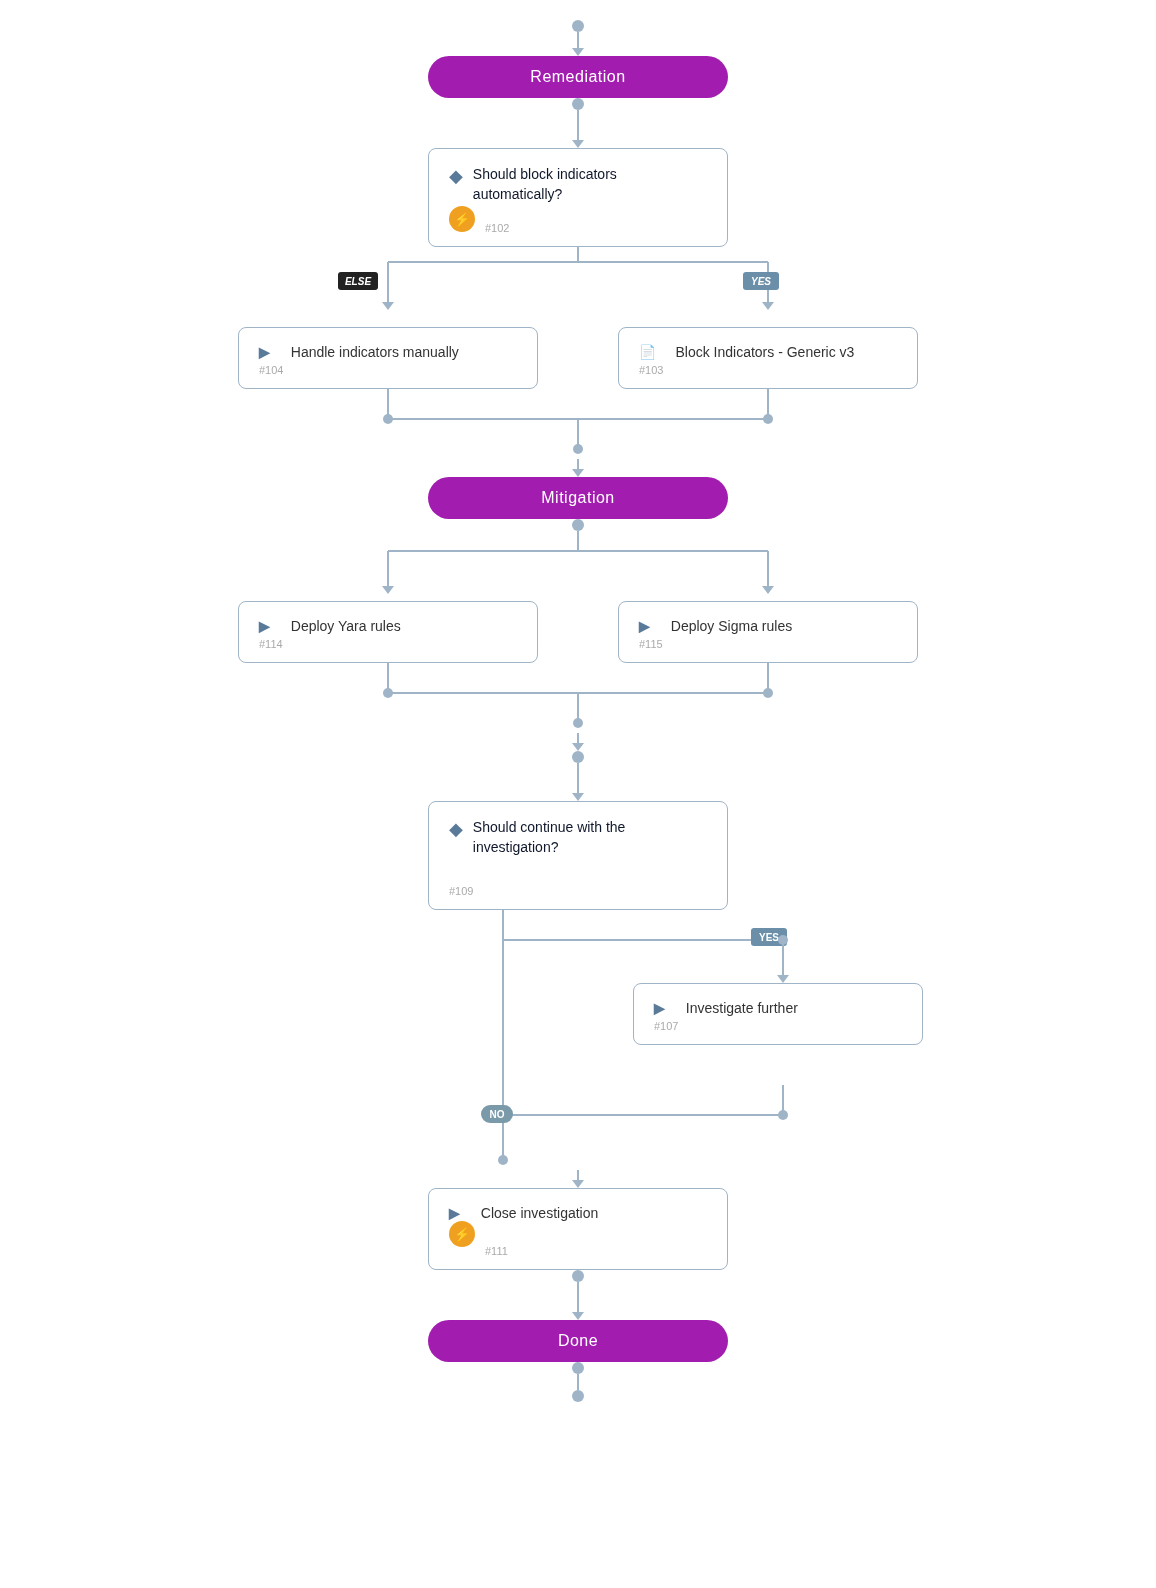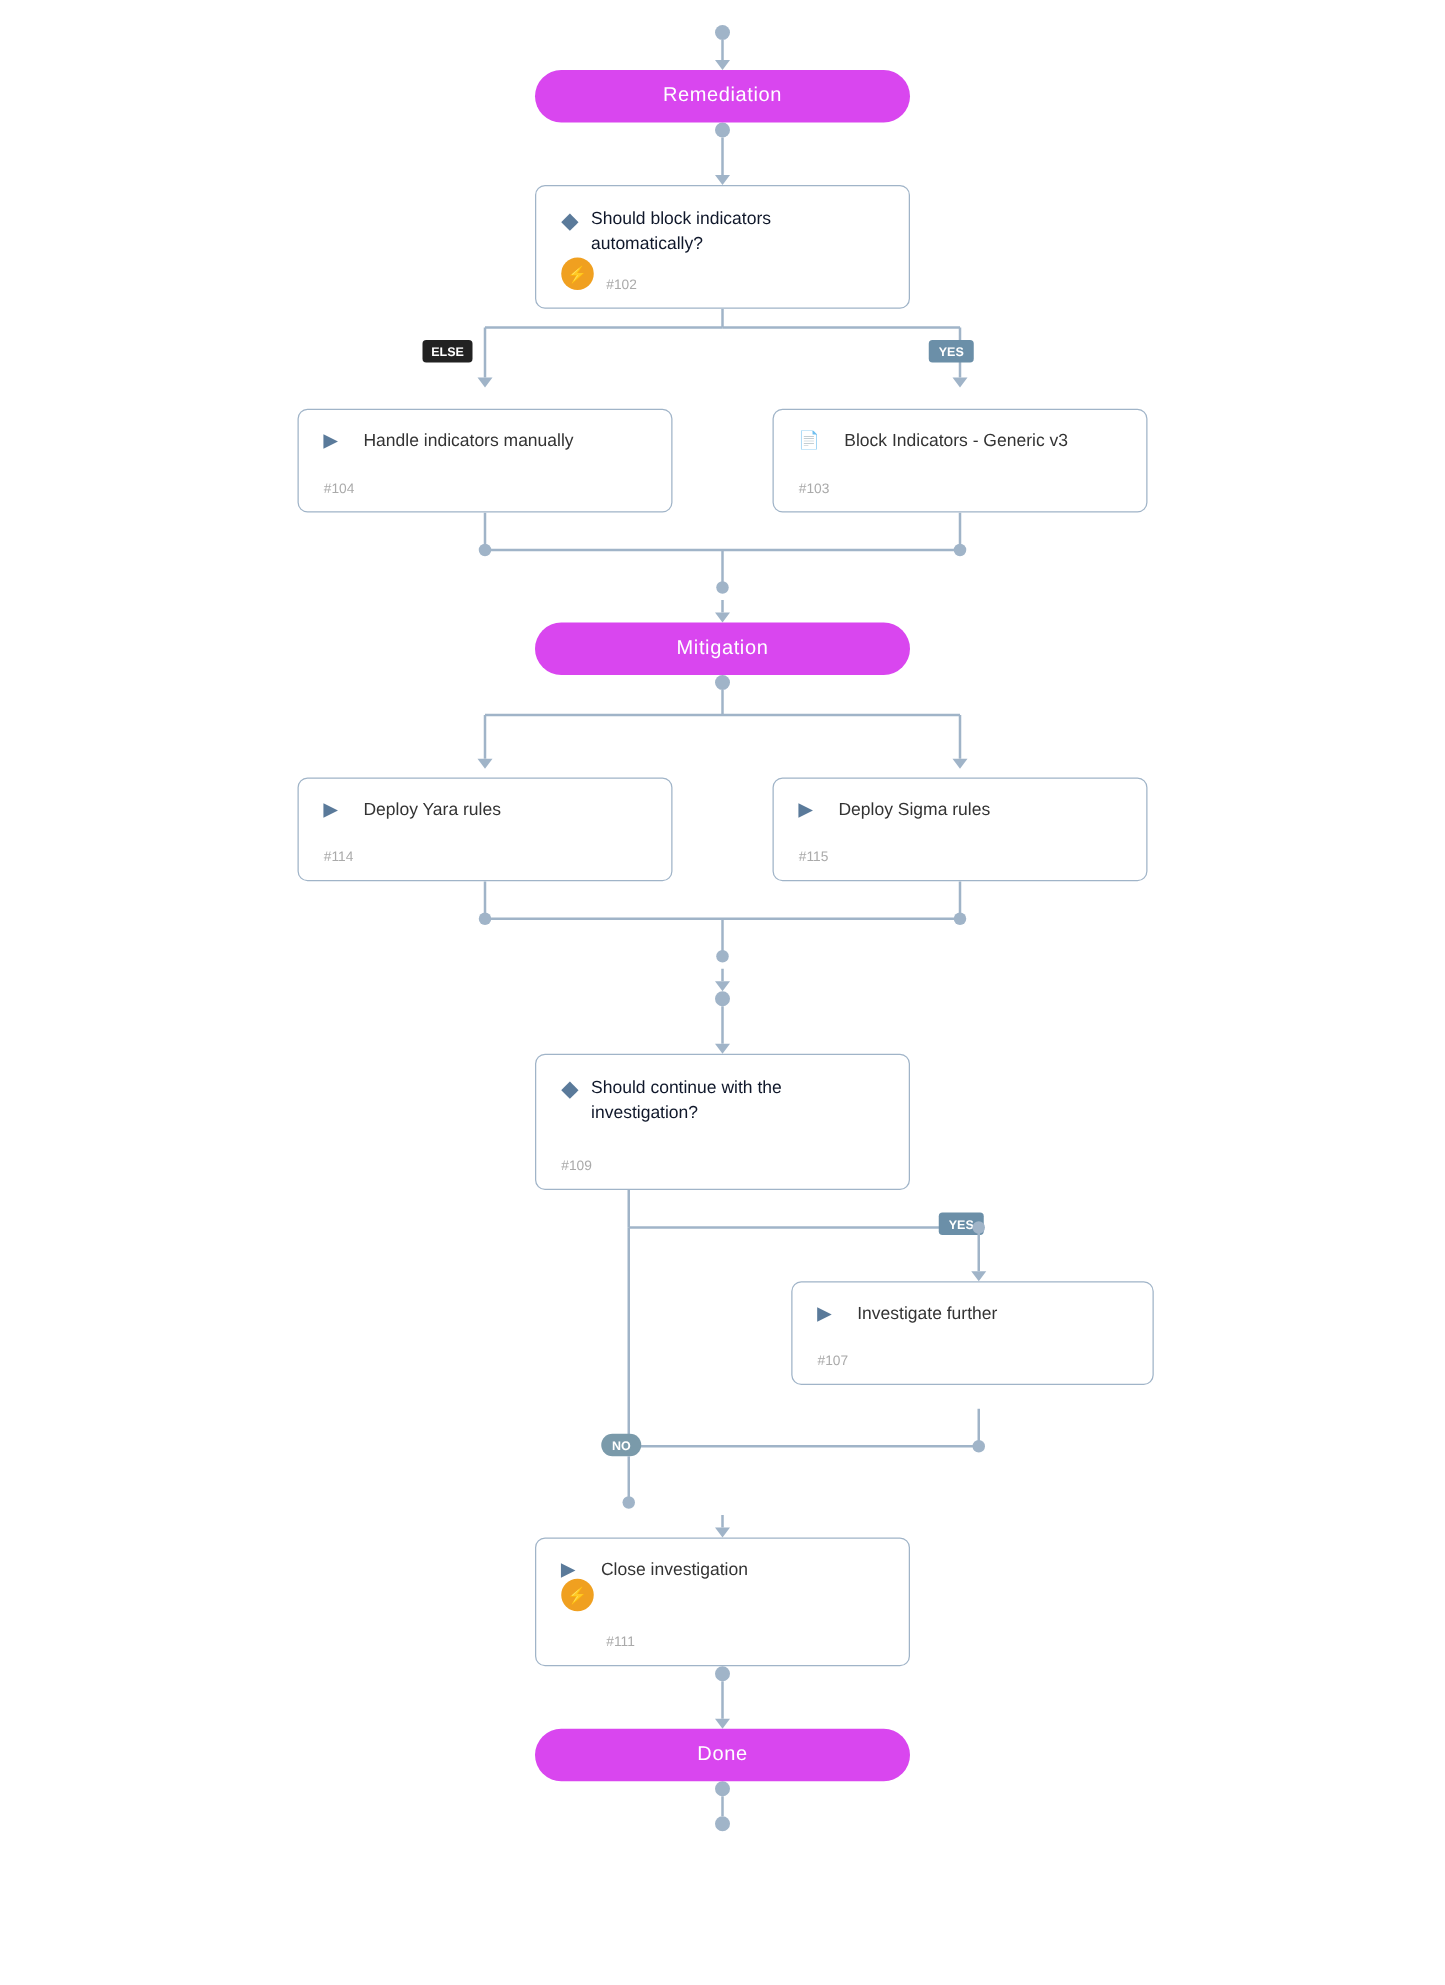--- a/index.html
+++ b/index.html
@@ -17,21 +17,21 @@
       display: flex;
       flex-direction: column;
       align-items: center;
       padding: 20px 0 40px 0;
       position: relative;
       width: 100%;
     }
 
     
     .stage-pill {
-      background: #d946ef;
+      background: #a21caf;
       color: #fff;
       border-radius: 30px;
       padding: 12px 60px;
       font-size: 16px;
       font-weight: 400;
       letter-spacing: 0.5px;
       text-align: center;
       min-width: 300px;
       position: relative;
       z-index: 2;
@@ -93,21 +93,21 @@
 
     .action-box .title-text {
       font-size: 14px;
       color: #333;
       margin-left: 11px;
     }
 
     .action-box .id-text {
       font-size: 11px;
       color: #aaa;
-      margin-top: 25px;
+      margin-top: 4px;
     }
 
     
     .split-row {
       display: flex;
       flex-direction: row;
       justify-content: center;
       align-items: flex-start;
       gap: 80px;
       position: relative;
@@ -184,21 +184,21 @@
     <div class="title-row">
       <span class="diamond-icon">◆</span>
       <span class="title-text">Should block indicators automatically?</span>
     </div>
     <div style="position:relative; height:18px;">
       <div class="lightning-badge" style="bottom:auto;top:2px;left:0;">⚡</div>
     </div>
     <div class="id-text" style="padding-left:36px;">#102</div>
   </div>
 
-  <div style="position:relative; width:680px; height:80px; margin-top:0;">
+  <div style="position:relative; width:680px; height:80px; margin-top:0;font-style:italic;">
     <svg width="680" height="80" style="position:absolute;top:0;left:0;">
 
       <line x1="340" y1="0" x2="340" y2="15" stroke="#a0b4c8" stroke-width="2"></line>
 
       <line x1="150" y1="15" x2="340" y2="15" stroke="#a0b4c8" stroke-width="2"></line>
 
       <line x1="150" y1="15" x2="150" y2="55" stroke="#a0b4c8" stroke-width="2"></line>
 
       <polygon points="144,55 156,55 150,63" fill="#a0b4c8"></polygon>
 

